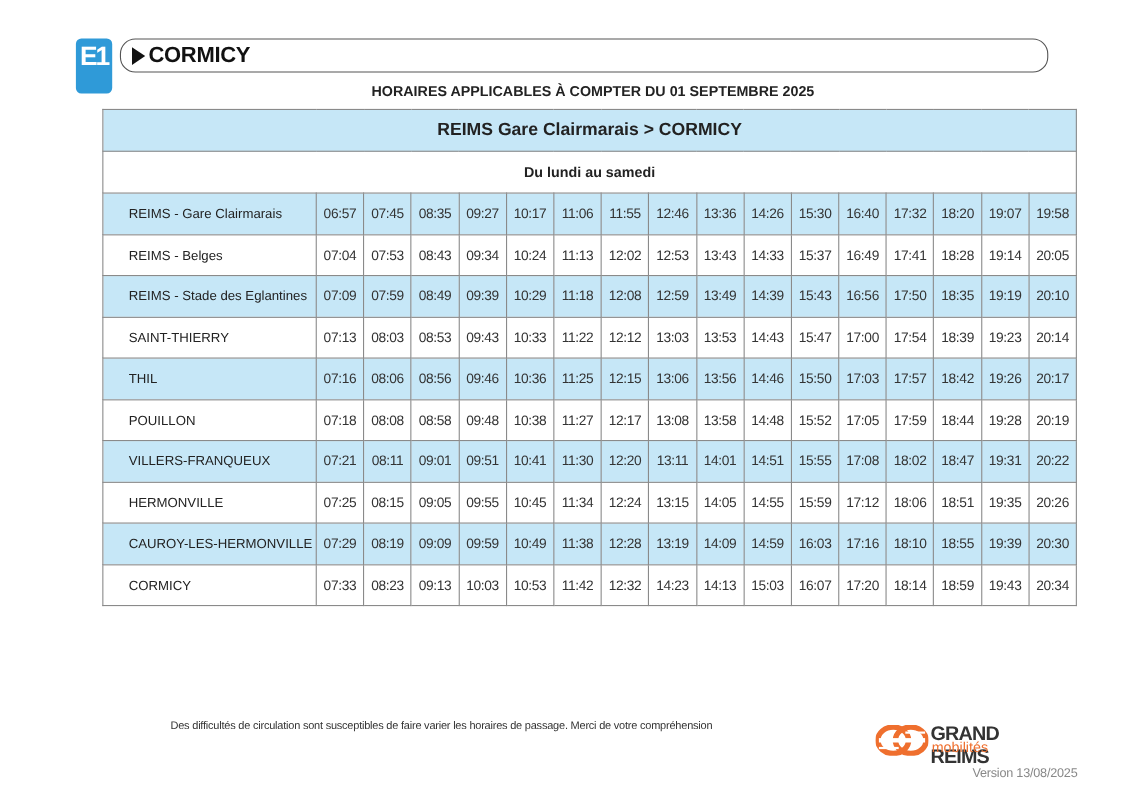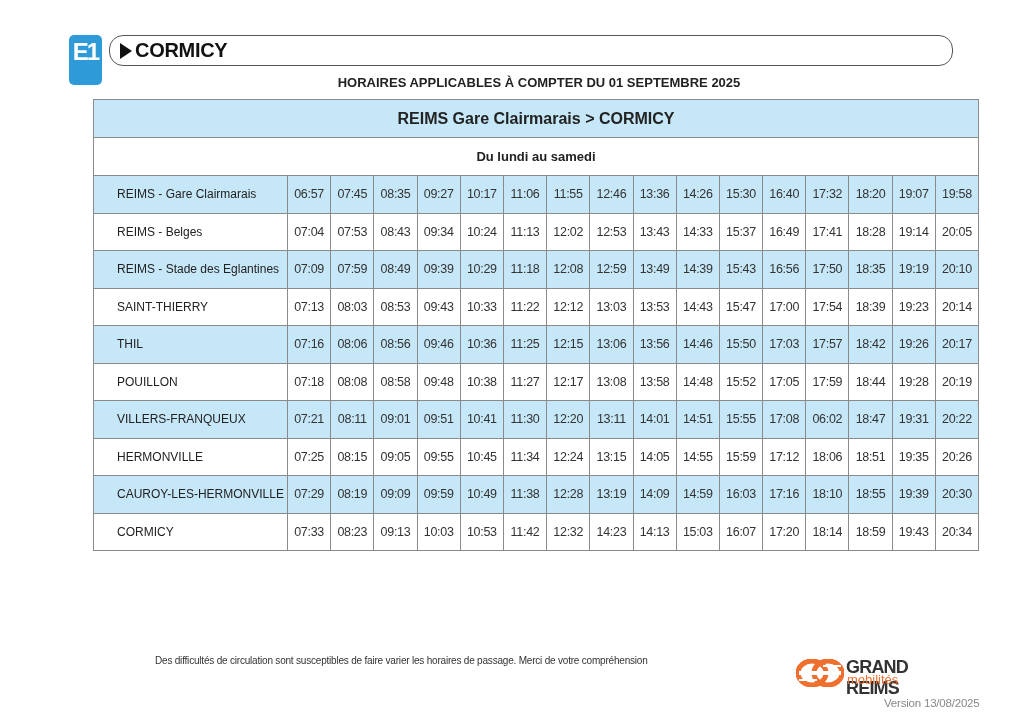--- a/index.html
+++ b/index.html
@@ -202,21 +202,21 @@
         <td>09:01</td>
         <td>09:51</td>
         <td>10:41</td>
         <td>11:30</td>
         <td>12:20</td>
         <td>13:11</td>
         <td>14:01</td>
         <td>14:51</td>
         <td>15:55</td>
         <td>17:08</td>
-        <td>06:02</td>
+        <td>18:02</td>
         <td>18:47</td>
         <td>19:31</td>
         <td>20:22</td>
       </tr>
       <tr class="stop-row">
         <td class="stop-name">HERMONVILLE</td>
         <td>07:25</td>
         <td>08:15</td>
         <td>09:05</td>
         <td>09:55</td>

